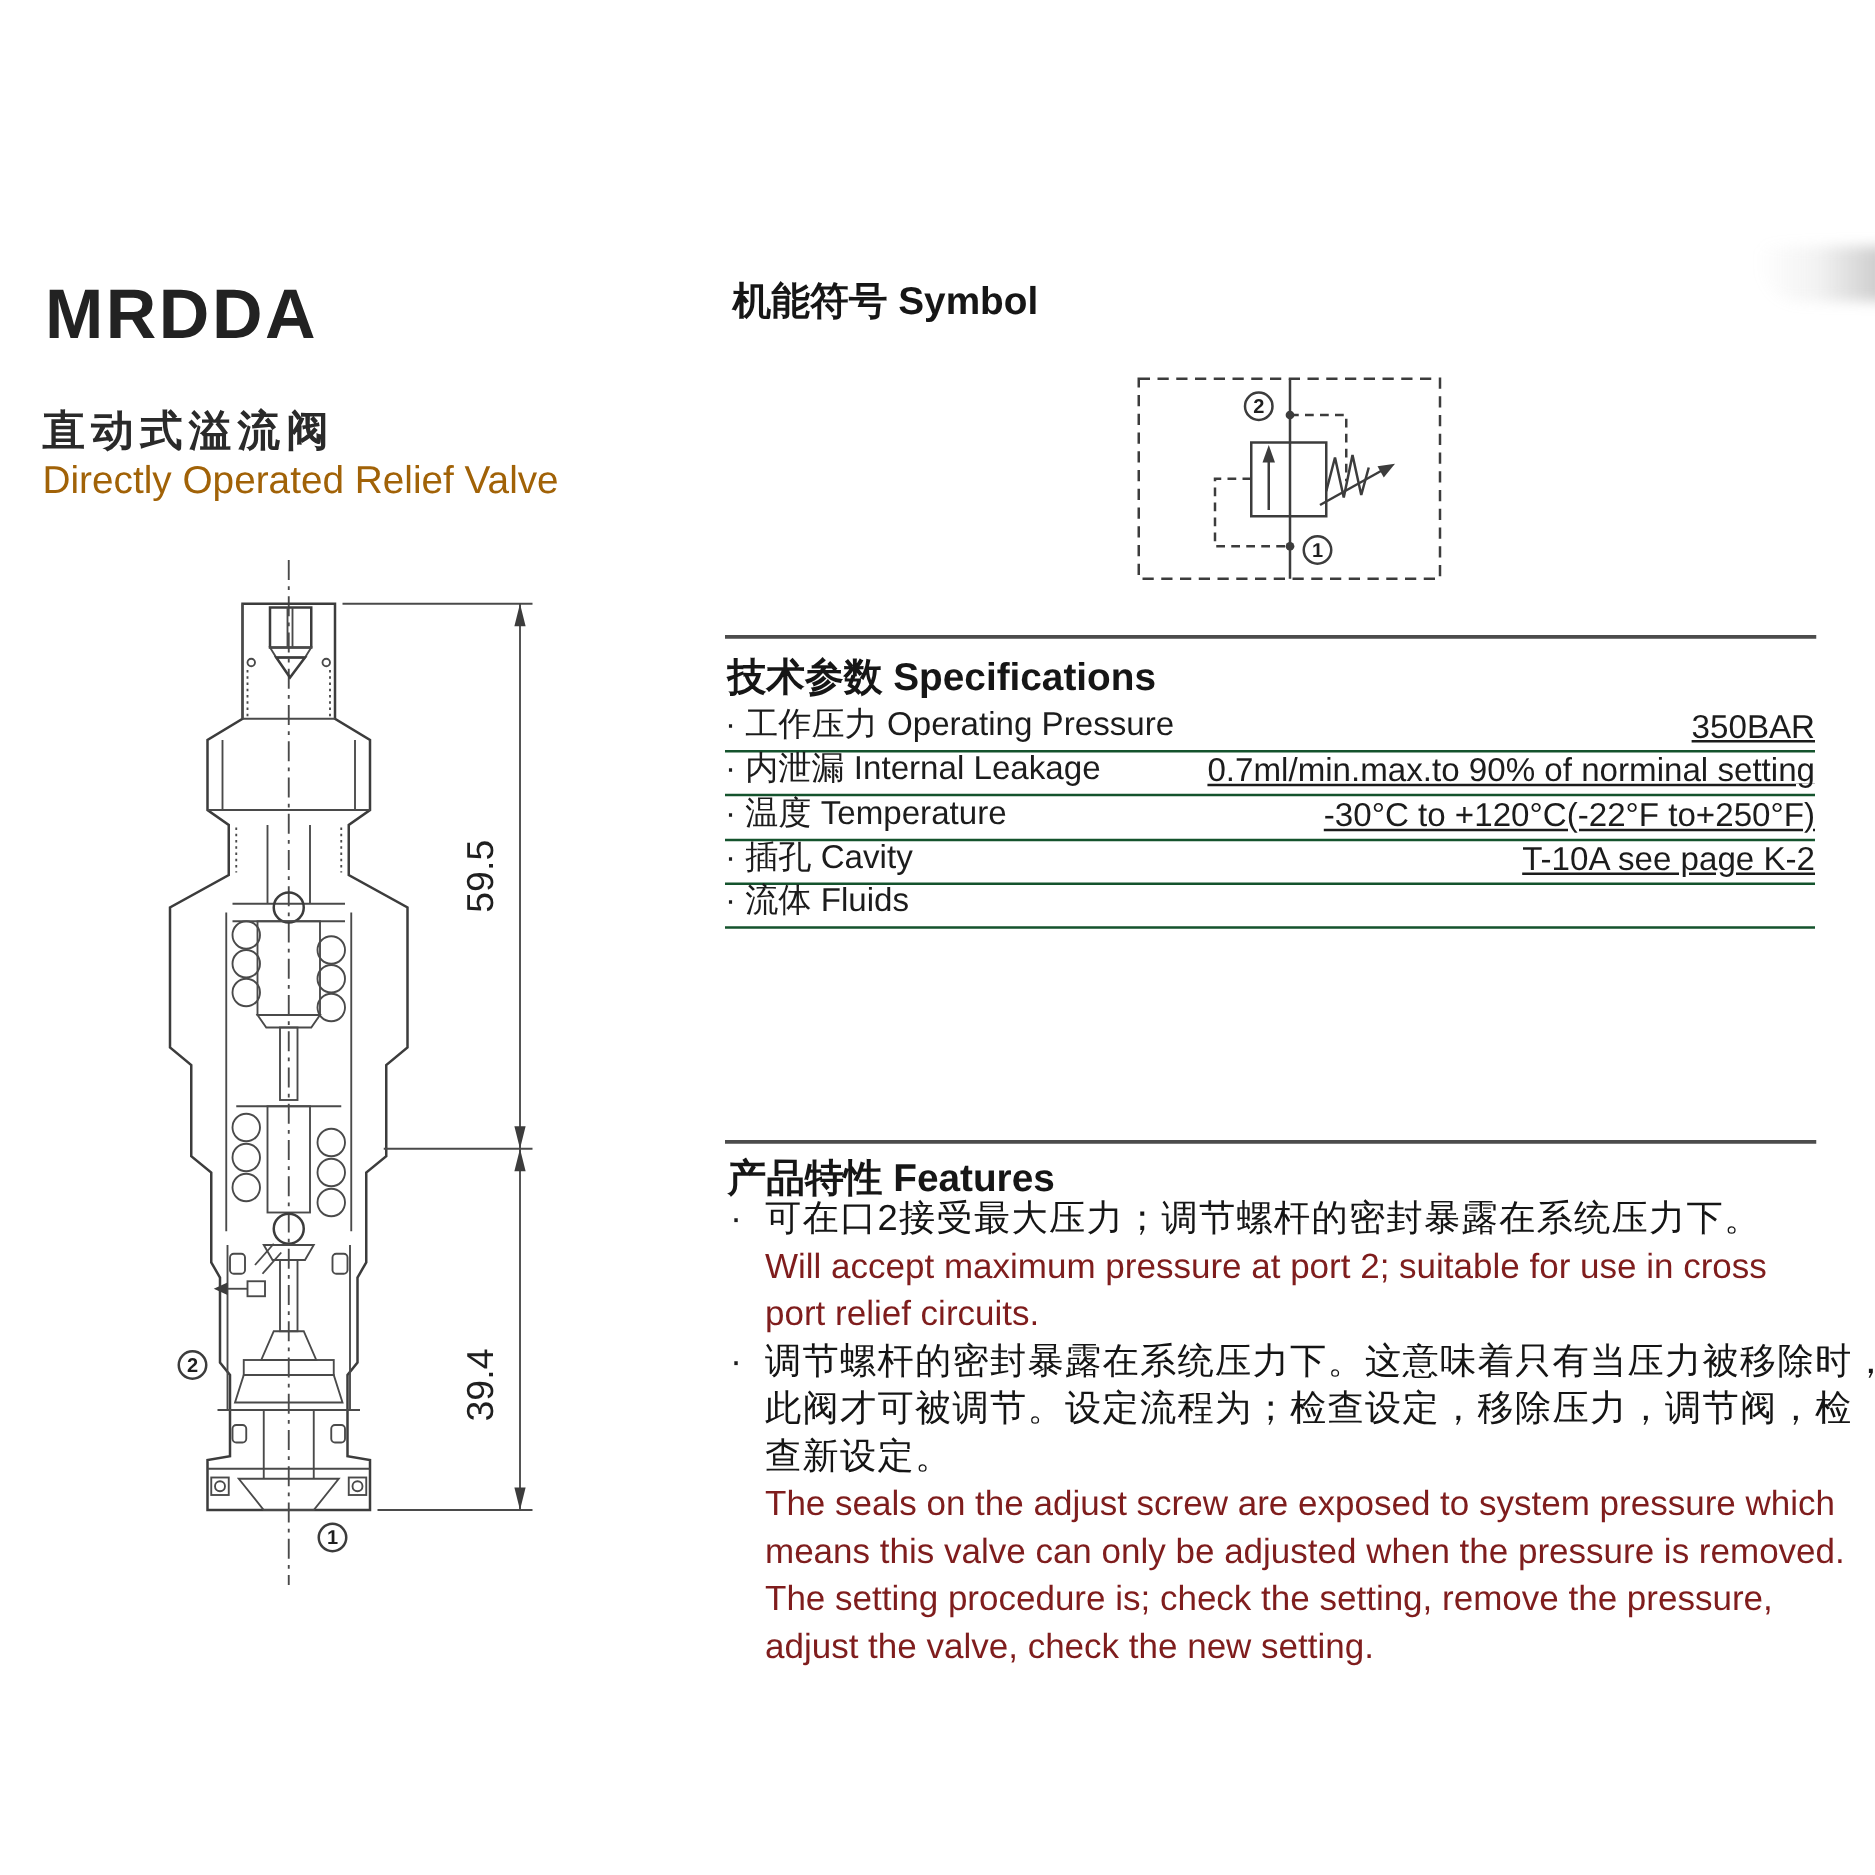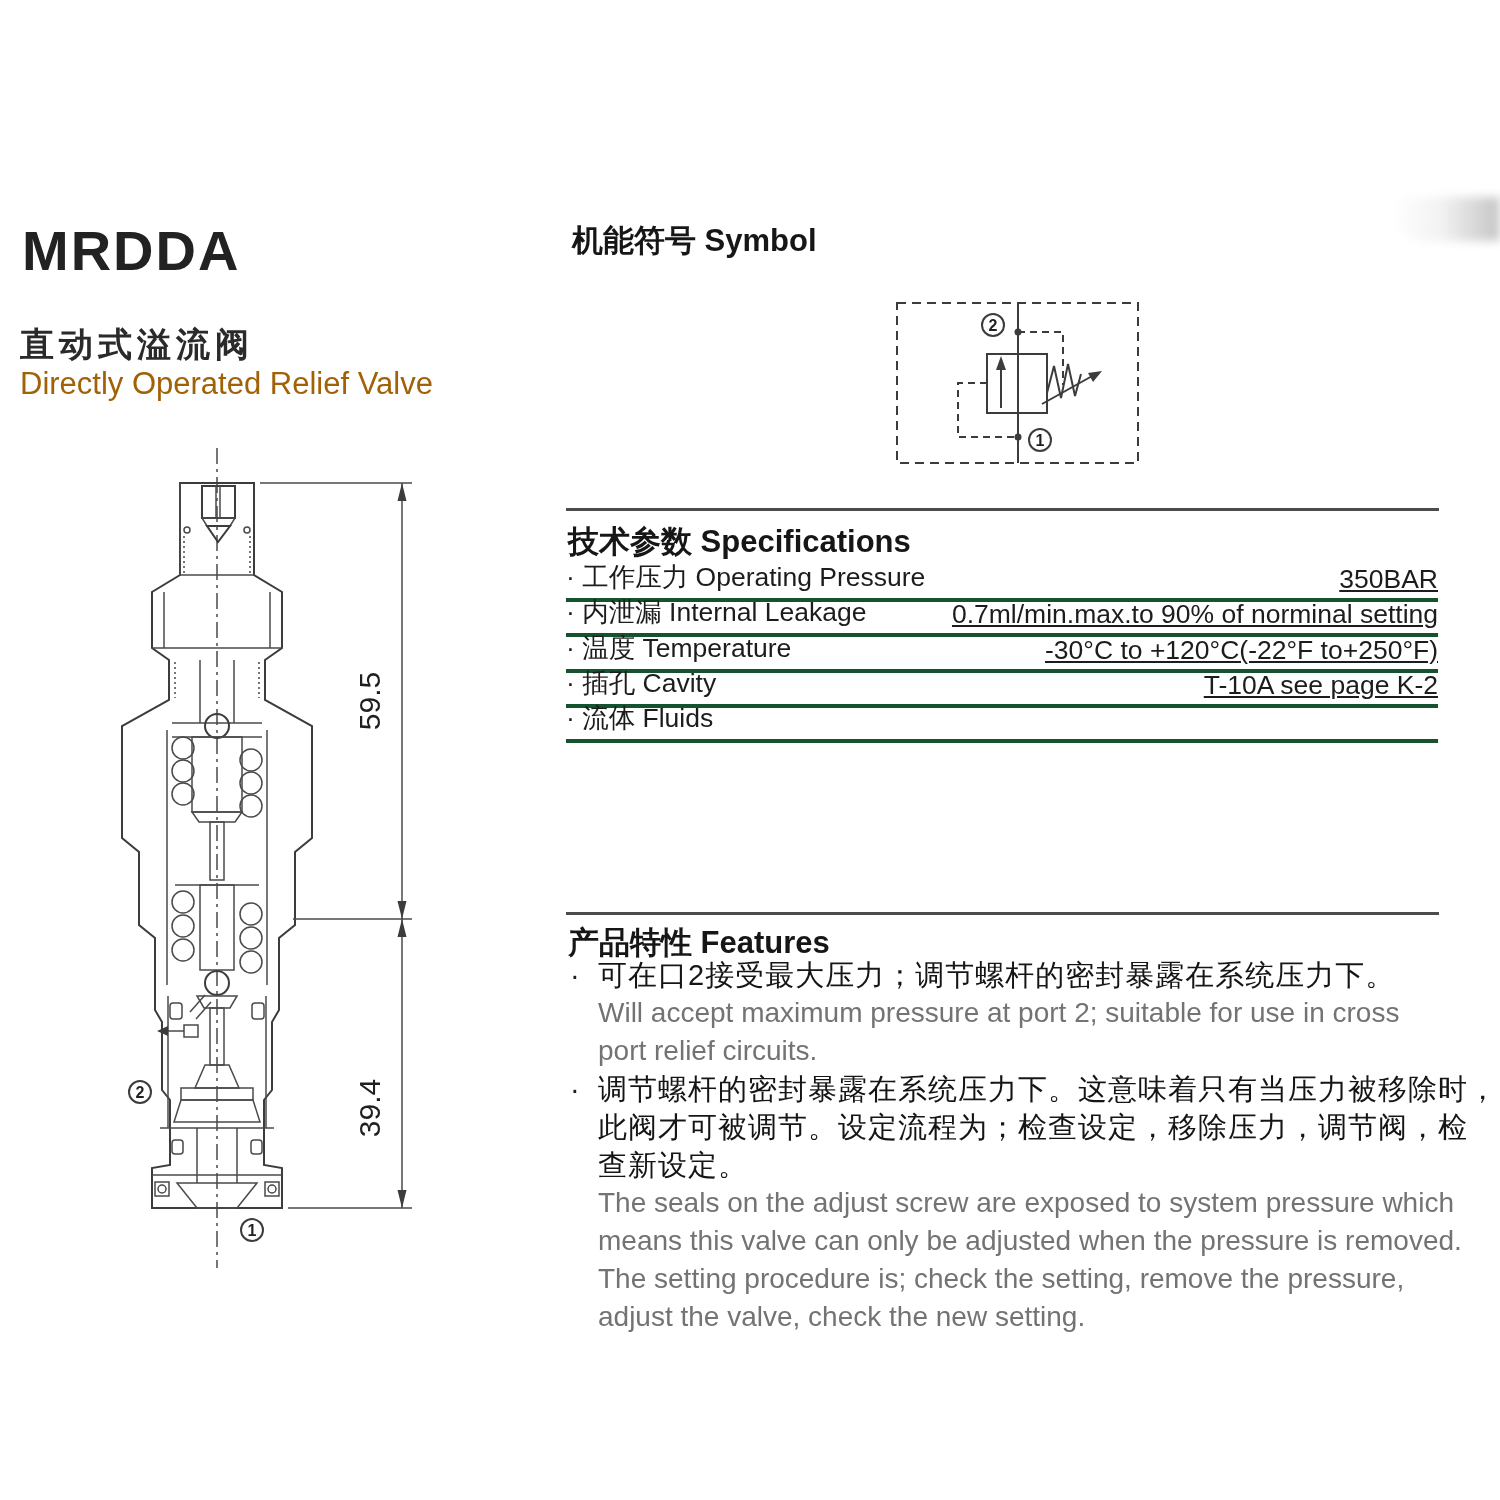--- a/index.html
+++ b/index.html
@@ -1,48 +1,48 @@
 <!DOCTYPE html>
 <html><head>
 <meta charset="utf-8">
 <style>
   html,body{margin:0;padding:0;background:#fff;}
   .page{position:relative;width:1500px;height:1500px;background:#ffffff;overflow:hidden;
         font-family:"Liberation Sans","DejaVu Sans",sans-serif;color:#1d1d1d;}
-  .abs{position:absolute;}
+  .abs{position:absolute;margin-left:14px;}
 
   
   .title{left:22px;top:218px;font-size:56px;font-weight:bold;letter-spacing:2px;color:#222;}
   .sub-cn{left:20px;top:322px;font-size:34px;letter-spacing:5px;color:#2a2a2a;font-weight:bold;}
   .sub-en{left:20px;top:366px;font-size:31px;color:#a16207;}
 
   
   .sec-head{font-size:31px;font-weight:bold;color:#161616;}
   .sym-head{left:572px;top:220px;}
   .spec-head{left:568px;top:521px;}
   .feat-head{left:568px;top:922px;}
   .rule{left:566px;width:873px;height:3px;background:#4c4c4c;}
   .rule-spec{top:508px;}
   .rule-feat{top:912px;}
 
   
   .spec-table{left:566px;top:567px;width:872px;}
-  .spec-row{box-sizing:border-box;height:35.2px;border-bottom:4px solid #14532d;
+  .spec-row{box-sizing:border-box;height:35.2px;border-bottom:2px solid #14532d;
             display:flex;justify-content:space-between;align-items:flex-end;
             padding-bottom:3px;font-size:26.5px;color:#1c1c1c;}
   .spec-label{white-space:nowrap;}
   .spec-value{white-space:nowrap;text-align:right;text-decoration:underline;}
 
   
   .feat-list{left:566px;top:956px;width:885px;}
   .feat-line{position:relative;height:38px;line-height:38px;white-space:nowrap;}
   .feat-bullet{position:absolute;left:4px;top:0;font-size:29px;}
   .feat-text{display:block;padding-left:32px;}
   .feat-line.cn .feat-text{font-size:29px;letter-spacing:1px;color:#151515;}
-  .feat-line.en .feat-text{font-size:28px;color:#737373;}
+  .feat-line.en .feat-text{font-size:28px;color:#7f1d1d;}
 
   
   .drawing{left:50px;top:440px;width:440px;height:840px;}
   .symbol{left:880px;top:290px;width:270px;height:185px;}
   svg{display:block;}
   .ln{stroke:#3c3c3c;stroke-width:2;fill:none;}
   .thin{stroke:#4a4a4a;stroke-width:1.5;fill:none;}
   .filldark{fill:#3c3c3c;stroke:none;}
   .dimtxt{font-size:30px;fill:#1f1f1f;font-family:"Liberation Sans",sans-serif;}
   .porttxt{font-size:16px;fill:#1f1f1f;font-family:"Liberation Sans",sans-serif;font-weight:bold;}

